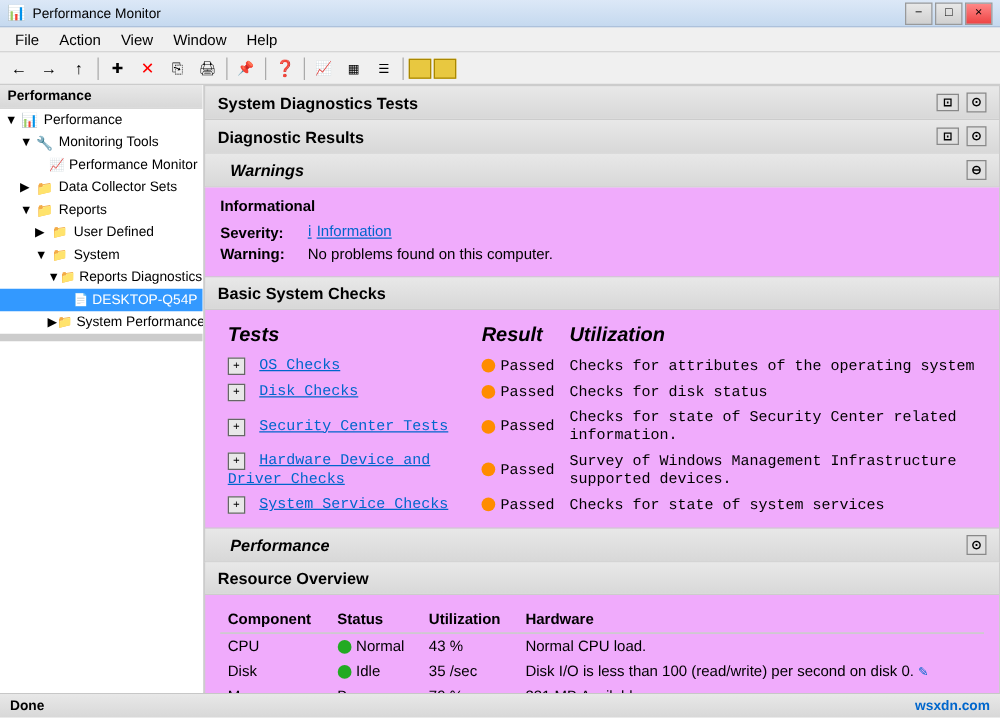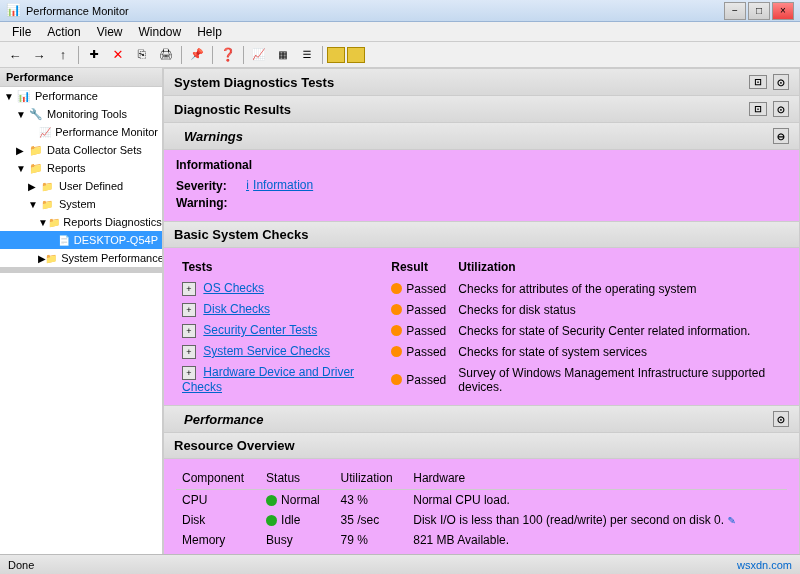--- a/index.html
+++ b/index.html
@@ -112,45 +112,46 @@
 
     .section-content { background: #f0abfc; border: 1px solid #ccc; border-top: none; padding: 8px 12px; }
     .info-title { font-weight: bold; font-size: 12px; margin-bottom: 4px; }
     .info-row { display: flex; gap: 0; align-items: flex-end; margin-bottom: 3px; }
     .info-label { font-weight: bold; min-width: 70px; font-size: 12px; }
     .info-value { font-size: 12px; }
     .info-link { color: #0066cc; text-decoration: underline; cursor: pointer; display: flex; align-items: center; gap: 4px; }
 
     
     .checks-table { width: 100%; border-collapse: collapse; }
-    .checks-table th { text-align: left; font-weight: bold; padding: 4px 6px; font-size: 12px; }
-    .checks-table td { padding: 3px 6px; font-size: 12px; }
+    .checks-table th { text-align: left; font-weight: bold; padding: 4px 6px; font-size: 16px; font-style: italic; }
+    .checks-table td { padding: 3px 6px; font-size: 12px; font-family: Liberation Mono, monospace; }
     .expand-icon { display: inline-flex; width: 14px; height: 14px; border: 1px solid #666; align-items: center; justify-content: center; font-size: 9px; margin-right: 4px; cursor: pointer; background: #e8e8e8; }
     .row-link { color: #0066cc; text-decoration: underline; cursor: pointer; }
     .status-dot { width: 11px; height: 11px; border-radius: 50%; display: inline-block; margin-right: 4px; }
     .status-green { background: #22aa22; }
     .status-orange { background: #ff8c00; }
     .result-cell { display: flex; align-items: center; white-space: nowrap; }
 
     
     .resource-table { width: 100%; border-collapse: collapse; }
-    .resource-table th { text-align: left; font-weight: normal; padding: 4px 6px; font-size: 12px; }
+    .resource-table th { text-align: left; font-weight: bold; padding: 4px 6px; font-size: 12px; }
     .resource-table td { padding: 3px 6px; font-size: 12px; vertical-align: middle; }
     .resource-header-row th { border-bottom: 1px solid #ccc; }
 
     
     .status-bar {
       background: linear-gradient(to bottom, #e8e8e8, #d8d8d8);
       height: 20px;
       display: flex;
       align-items: center;
       padding: 0 8px;
       border-top: 1px solid #bbb;
       font-size: 11px;
       justify-content: space-between;
+      font-weight: bold;
     }
   </style>
 </head>
 <body>
 
 <div class="title-bar">
   <span class="title-bar-icon">📊</span>
   <span class="title-bar-text">Performance Monitor</span>
   <div class="title-bar-buttons">
     <div class="title-btn">−</div>
@@ -276,20 +277,21 @@
       <div class="info-title">Informational</div>
       <div class="info-row">
         <span class="info-label">Severity:</span>
         <span class="info-link">
           <span>ℹ</span>
           <span>Information</span>
         </span>
       </div>
       <div class="info-row">
         <span class="info-label">Warning:</span>
+        <span class="info-value">No problems found on this computer.</span>
       </div>
     </div>
 
     <div class="section-header">
       <span>Basic System Checks</span>
     </div>
     <div class="section-content">
       <table class="checks-table">
         <thead>
           <tr>
@@ -334,42 +336,42 @@
         <div class="result-cell">
           <span class="status-dot status-orange"></span>
           Passed
         </div>
       </td>
       <td>Checks for state of Security Center related information.</td>
     </tr>
             <tr>
       <td>
         <span class="expand-icon">+</span>
-        <a class="row-link">System Service Checks</a>
+        <a class="row-link">Hardware Device and Driver Checks</a>
       </td>
       <td>
         <div class="result-cell">
           <span class="status-dot status-orange"></span>
           Passed
         </div>
       </td>
-      <td>Checks for state of system services</td>
+      <td>Survey of Windows Management Infrastructure supported devices.</td>
     </tr>
             <tr>
       <td>
         <span class="expand-icon">+</span>
-        <a class="row-link">Hardware Device and Driver Checks</a>
+        <a class="row-link">System Service Checks</a>
       </td>
       <td>
         <div class="result-cell">
           <span class="status-dot status-orange"></span>
           Passed
         </div>
       </td>
-      <td>Survey of Windows Management Infrastructure supported devices.</td>
+      <td>Checks for state of system services</td>
     </tr>
           </tbody>
       </table>
     </div>
 
     <div class="section-header" style="padding-left: 20px;">
       <span style="font-style: italic;">Performance</span>
       <div class="header-controls">
         <span class="collapse-btn">⊙</span>
       </div>

